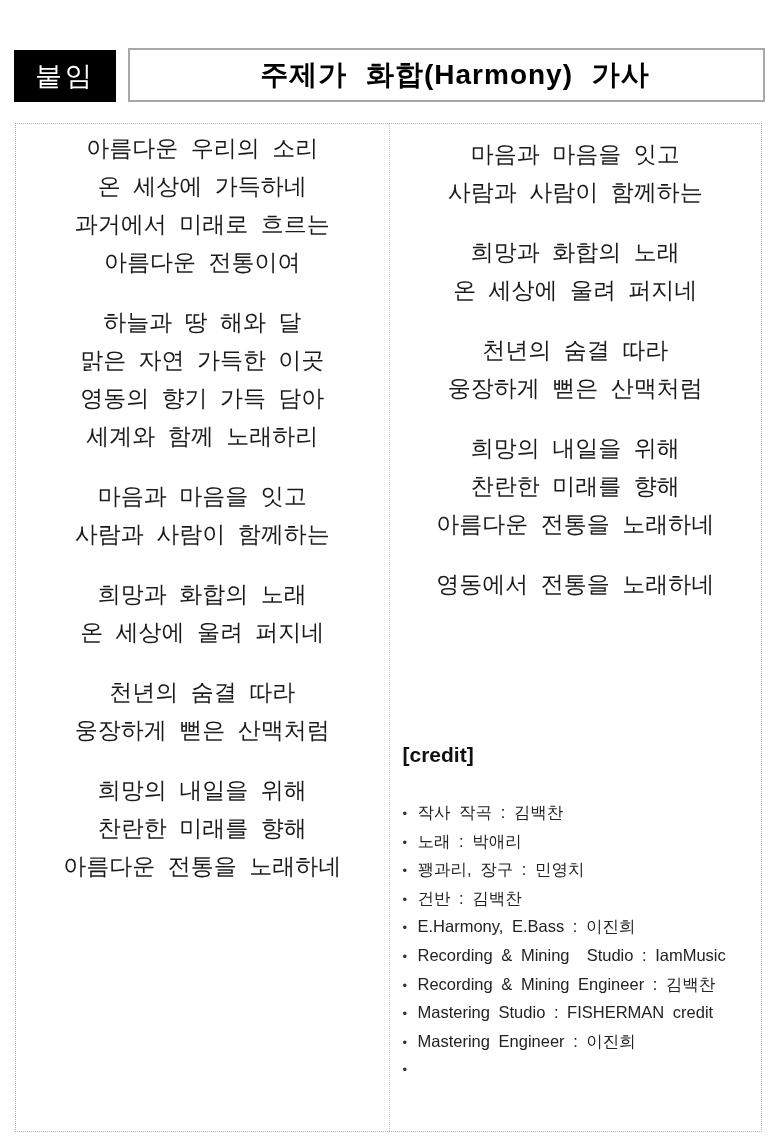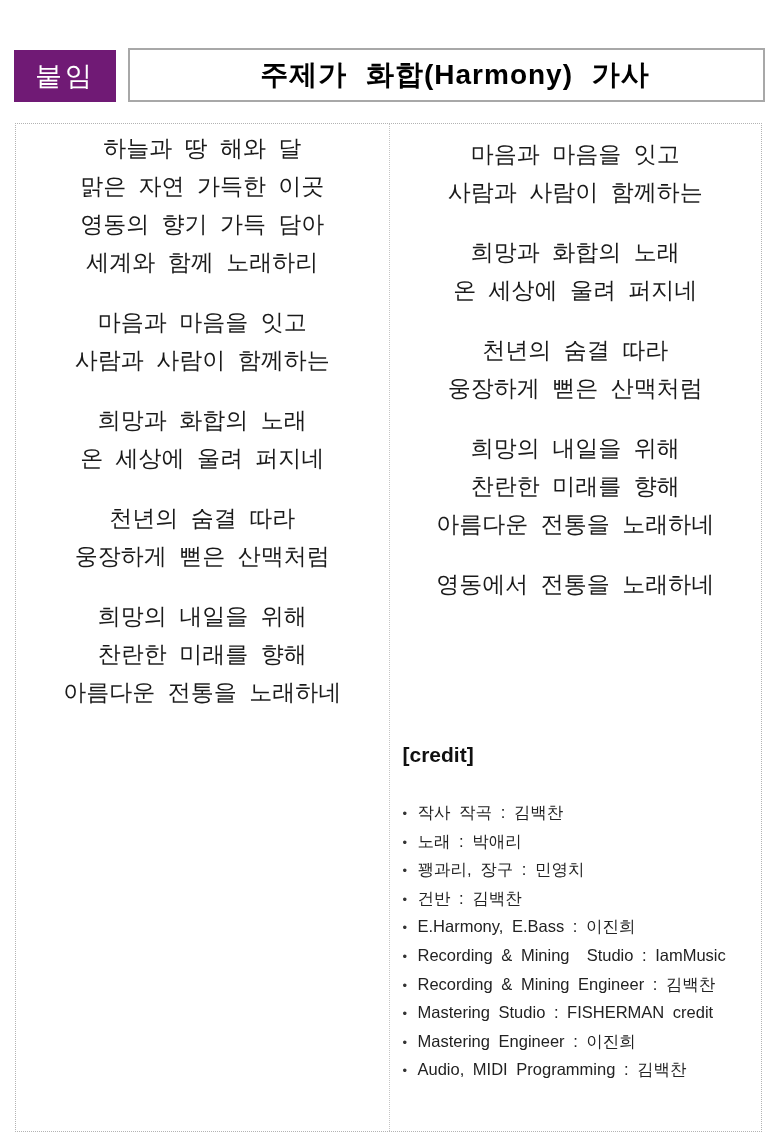--- a/index.html
+++ b/index.html
@@ -79,28 +79,34 @@
     color:#333333;
   }
   .credit-text { word-spacing:4px; }
 </style>
 </head>
 <body>
 
 <div class="page">
 
   <header class="header">
-    <div class="badge" style="background-color: #701a75; color: rgb(255, 255, 255);">붙임</div>
+    <div class="badge" style="background-color: #000000; color: rgb(255, 255, 255);">붙임</div>
     <div class="title-box">
       <h1 class="title">주제가 화합(Harmony) 가사</h1>
     </div>
   </header>
 
   <main class="lyrics-box">
     <section class="col col-left" id="col-left">
+        <div class="stanza">
+          <div class="lyric-line">아름다운 우리의 소리</div>
+          <div class="lyric-line">온 세상에 가득하네</div>
+          <div class="lyric-line">과거에서 미래로 흐르는</div>
+          <div class="lyric-line">아름다운 전통이여</div>
+        </div>
         <div class="stanza">
           <div class="lyric-line">하늘과 땅 해와 달</div>
           <div class="lyric-line">맑은 자연 가득한 이곳</div>
           <div class="lyric-line">영동의 향기 가득 담아</div>
           <div class="lyric-line">세계와 함께 노래하리</div>
         </div>
         <div class="stanza">
           <div class="lyric-line">마음과 마음을 잇고</div>
           <div class="lyric-line">사람과 사람이 함께하는</div>
         </div>
@@ -148,19 +154,19 @@
         <ul class="credits-list" id="credits-list">
             <li class="credit-item"><span class="bullet">•</span><span class="credit-text">작사 작곡 : 김백찬</span></li>
             <li class="credit-item"><span class="bullet">•</span><span class="credit-text">노래 : 박애리</span></li>
             <li class="credit-item"><span class="bullet">•</span><span class="credit-text">꽹과리, 장구 : 민영치</span></li>
             <li class="credit-item"><span class="bullet">•</span><span class="credit-text">건반 : 김백찬</span></li>
             <li class="credit-item"><span class="bullet">•</span><span class="credit-text">E.Harmony, E.Bass : 이진희</span></li>
             <li class="credit-item"><span class="bullet">•</span><span class="credit-text">Recording &amp; Mining  Studio : IamMusic</span></li>
             <li class="credit-item"><span class="bullet">•</span><span class="credit-text">Recording &amp; Mining Engineer : 김백찬</span></li>
             <li class="credit-item"><span class="bullet">•</span><span class="credit-text">Mastering Studio : FISHERMAN credit</span></li>
             <li class="credit-item"><span class="bullet">•</span><span class="credit-text">Mastering Engineer : 이진희</span></li>
-            <li class="credit-item"><span class="bullet">•</span><span class="credit-text">Audio, MIDI Programming : 김백찬</span></li>
+            <li class="credit-item"><span class="bullet">•</span></li>
           </ul>
       </div>
     </section>
   </main>
 
 </div>
 
 </body></html>

